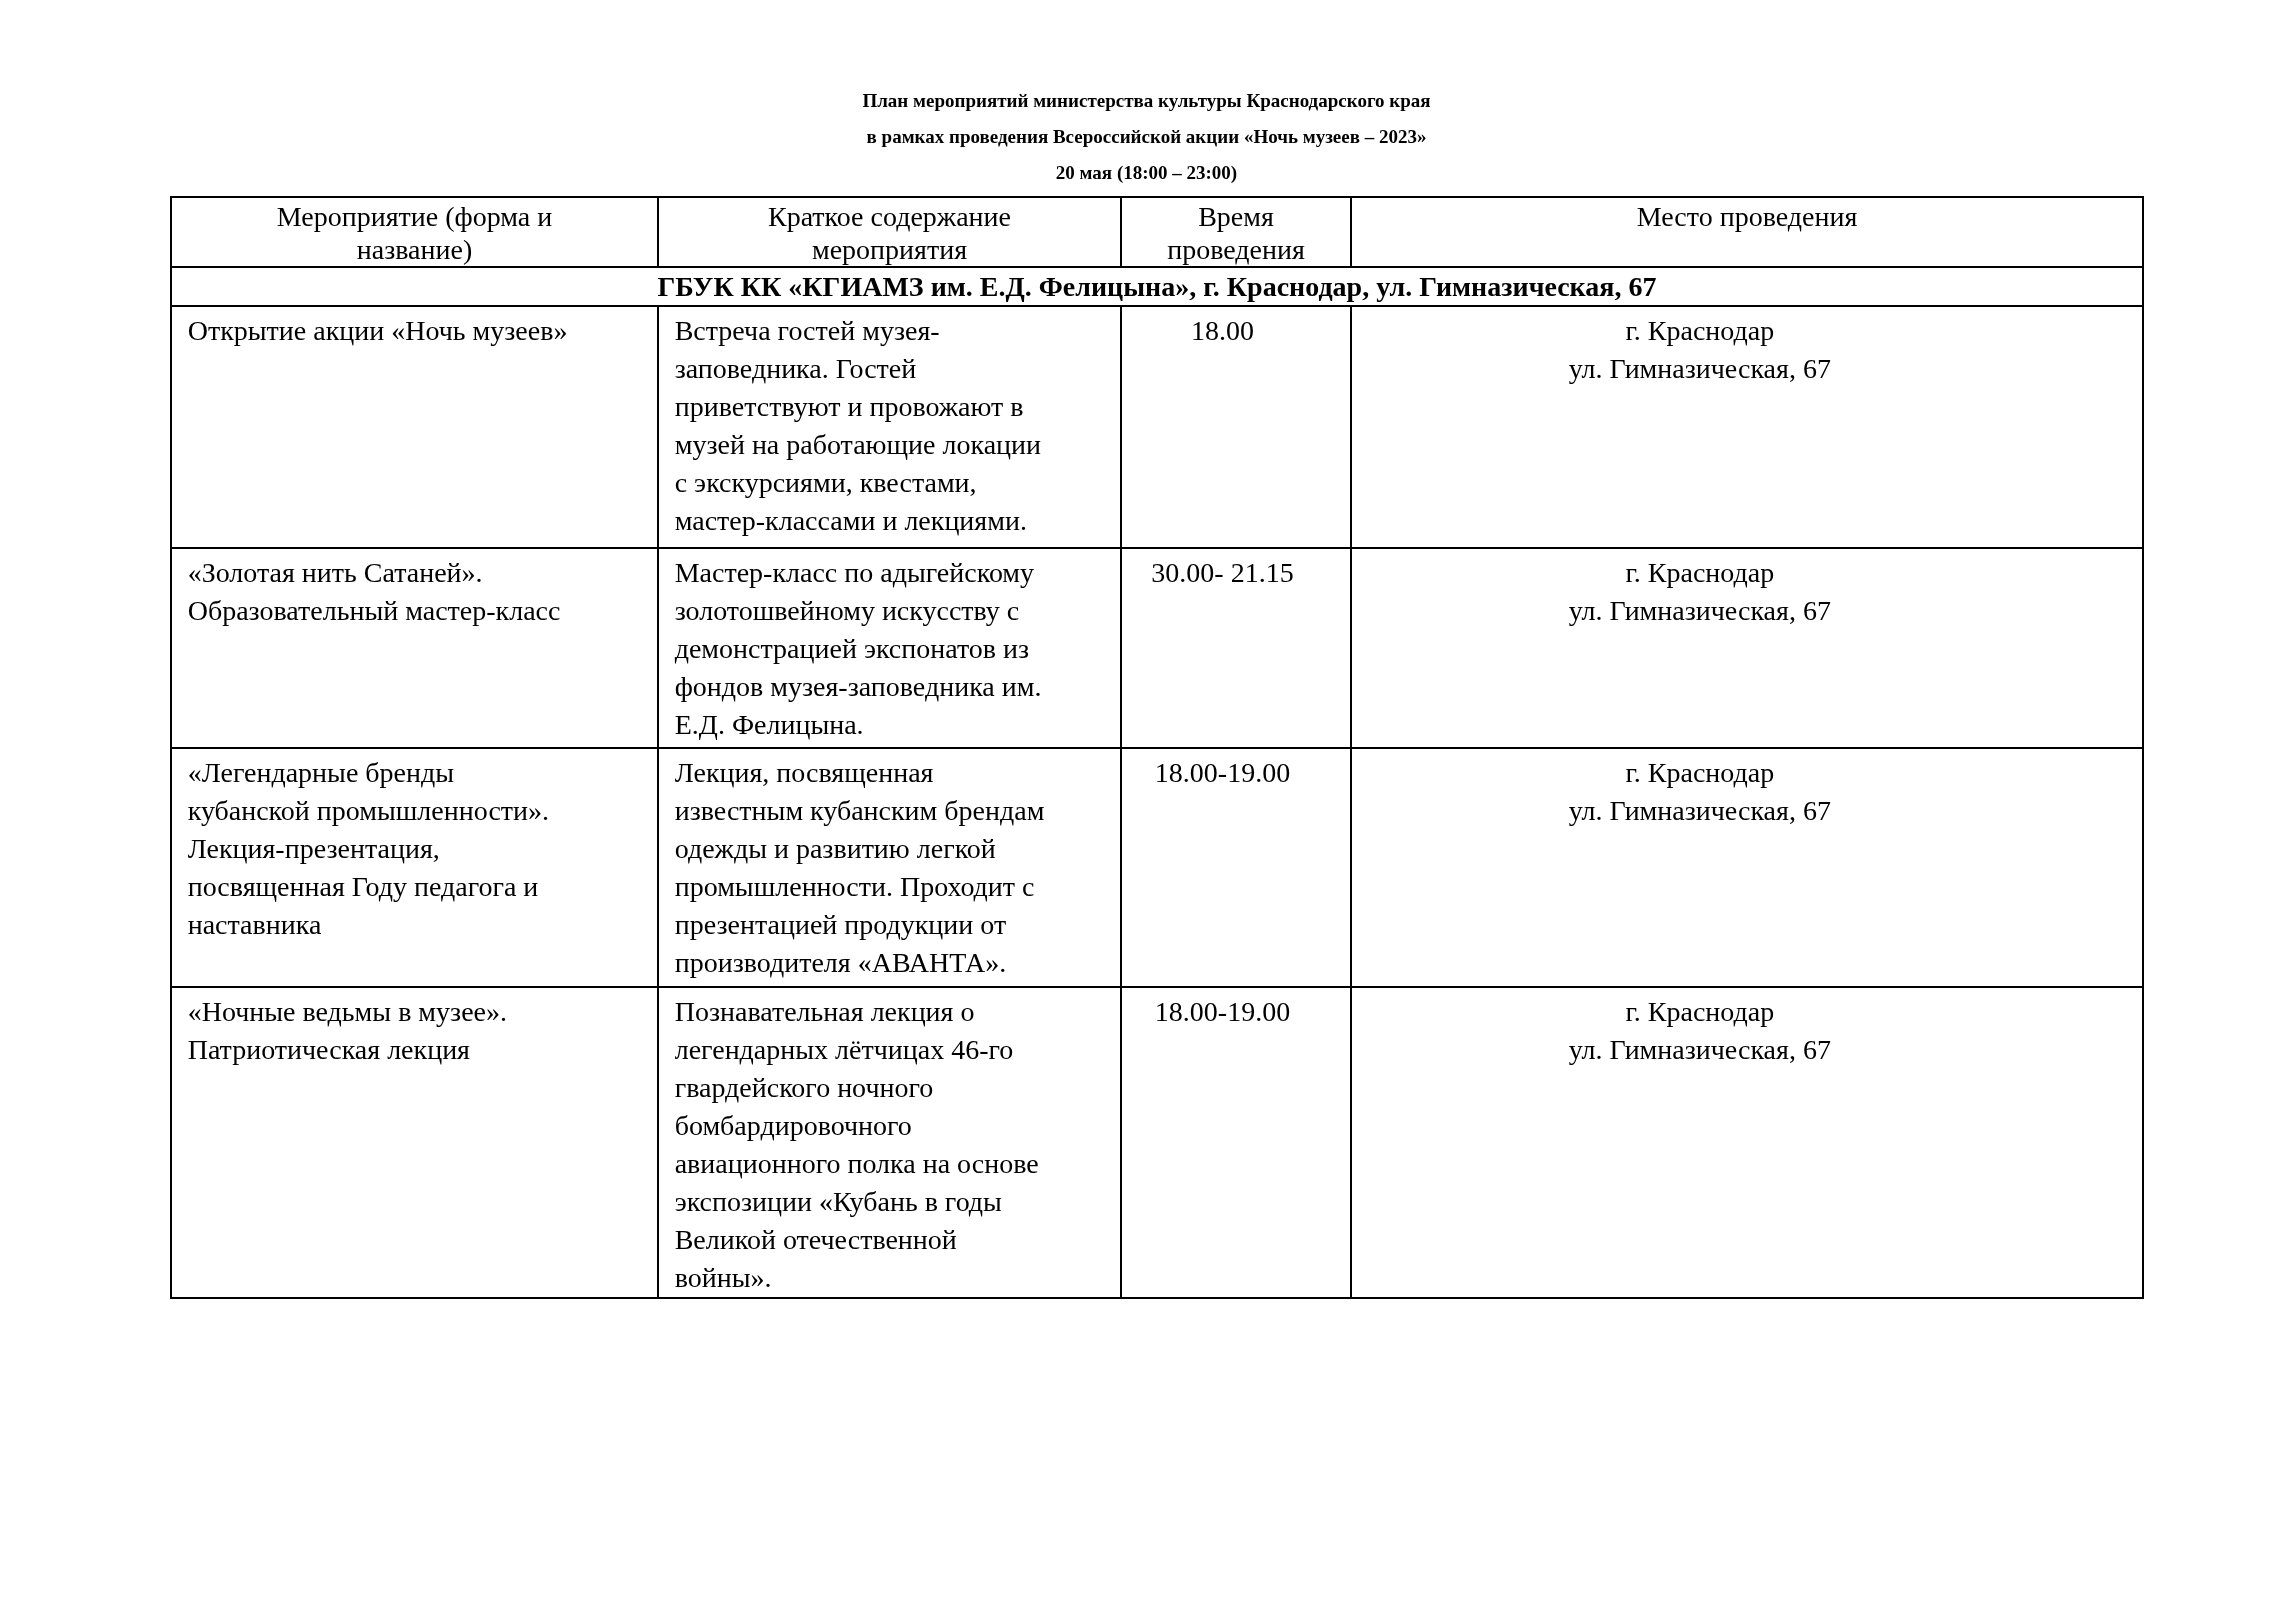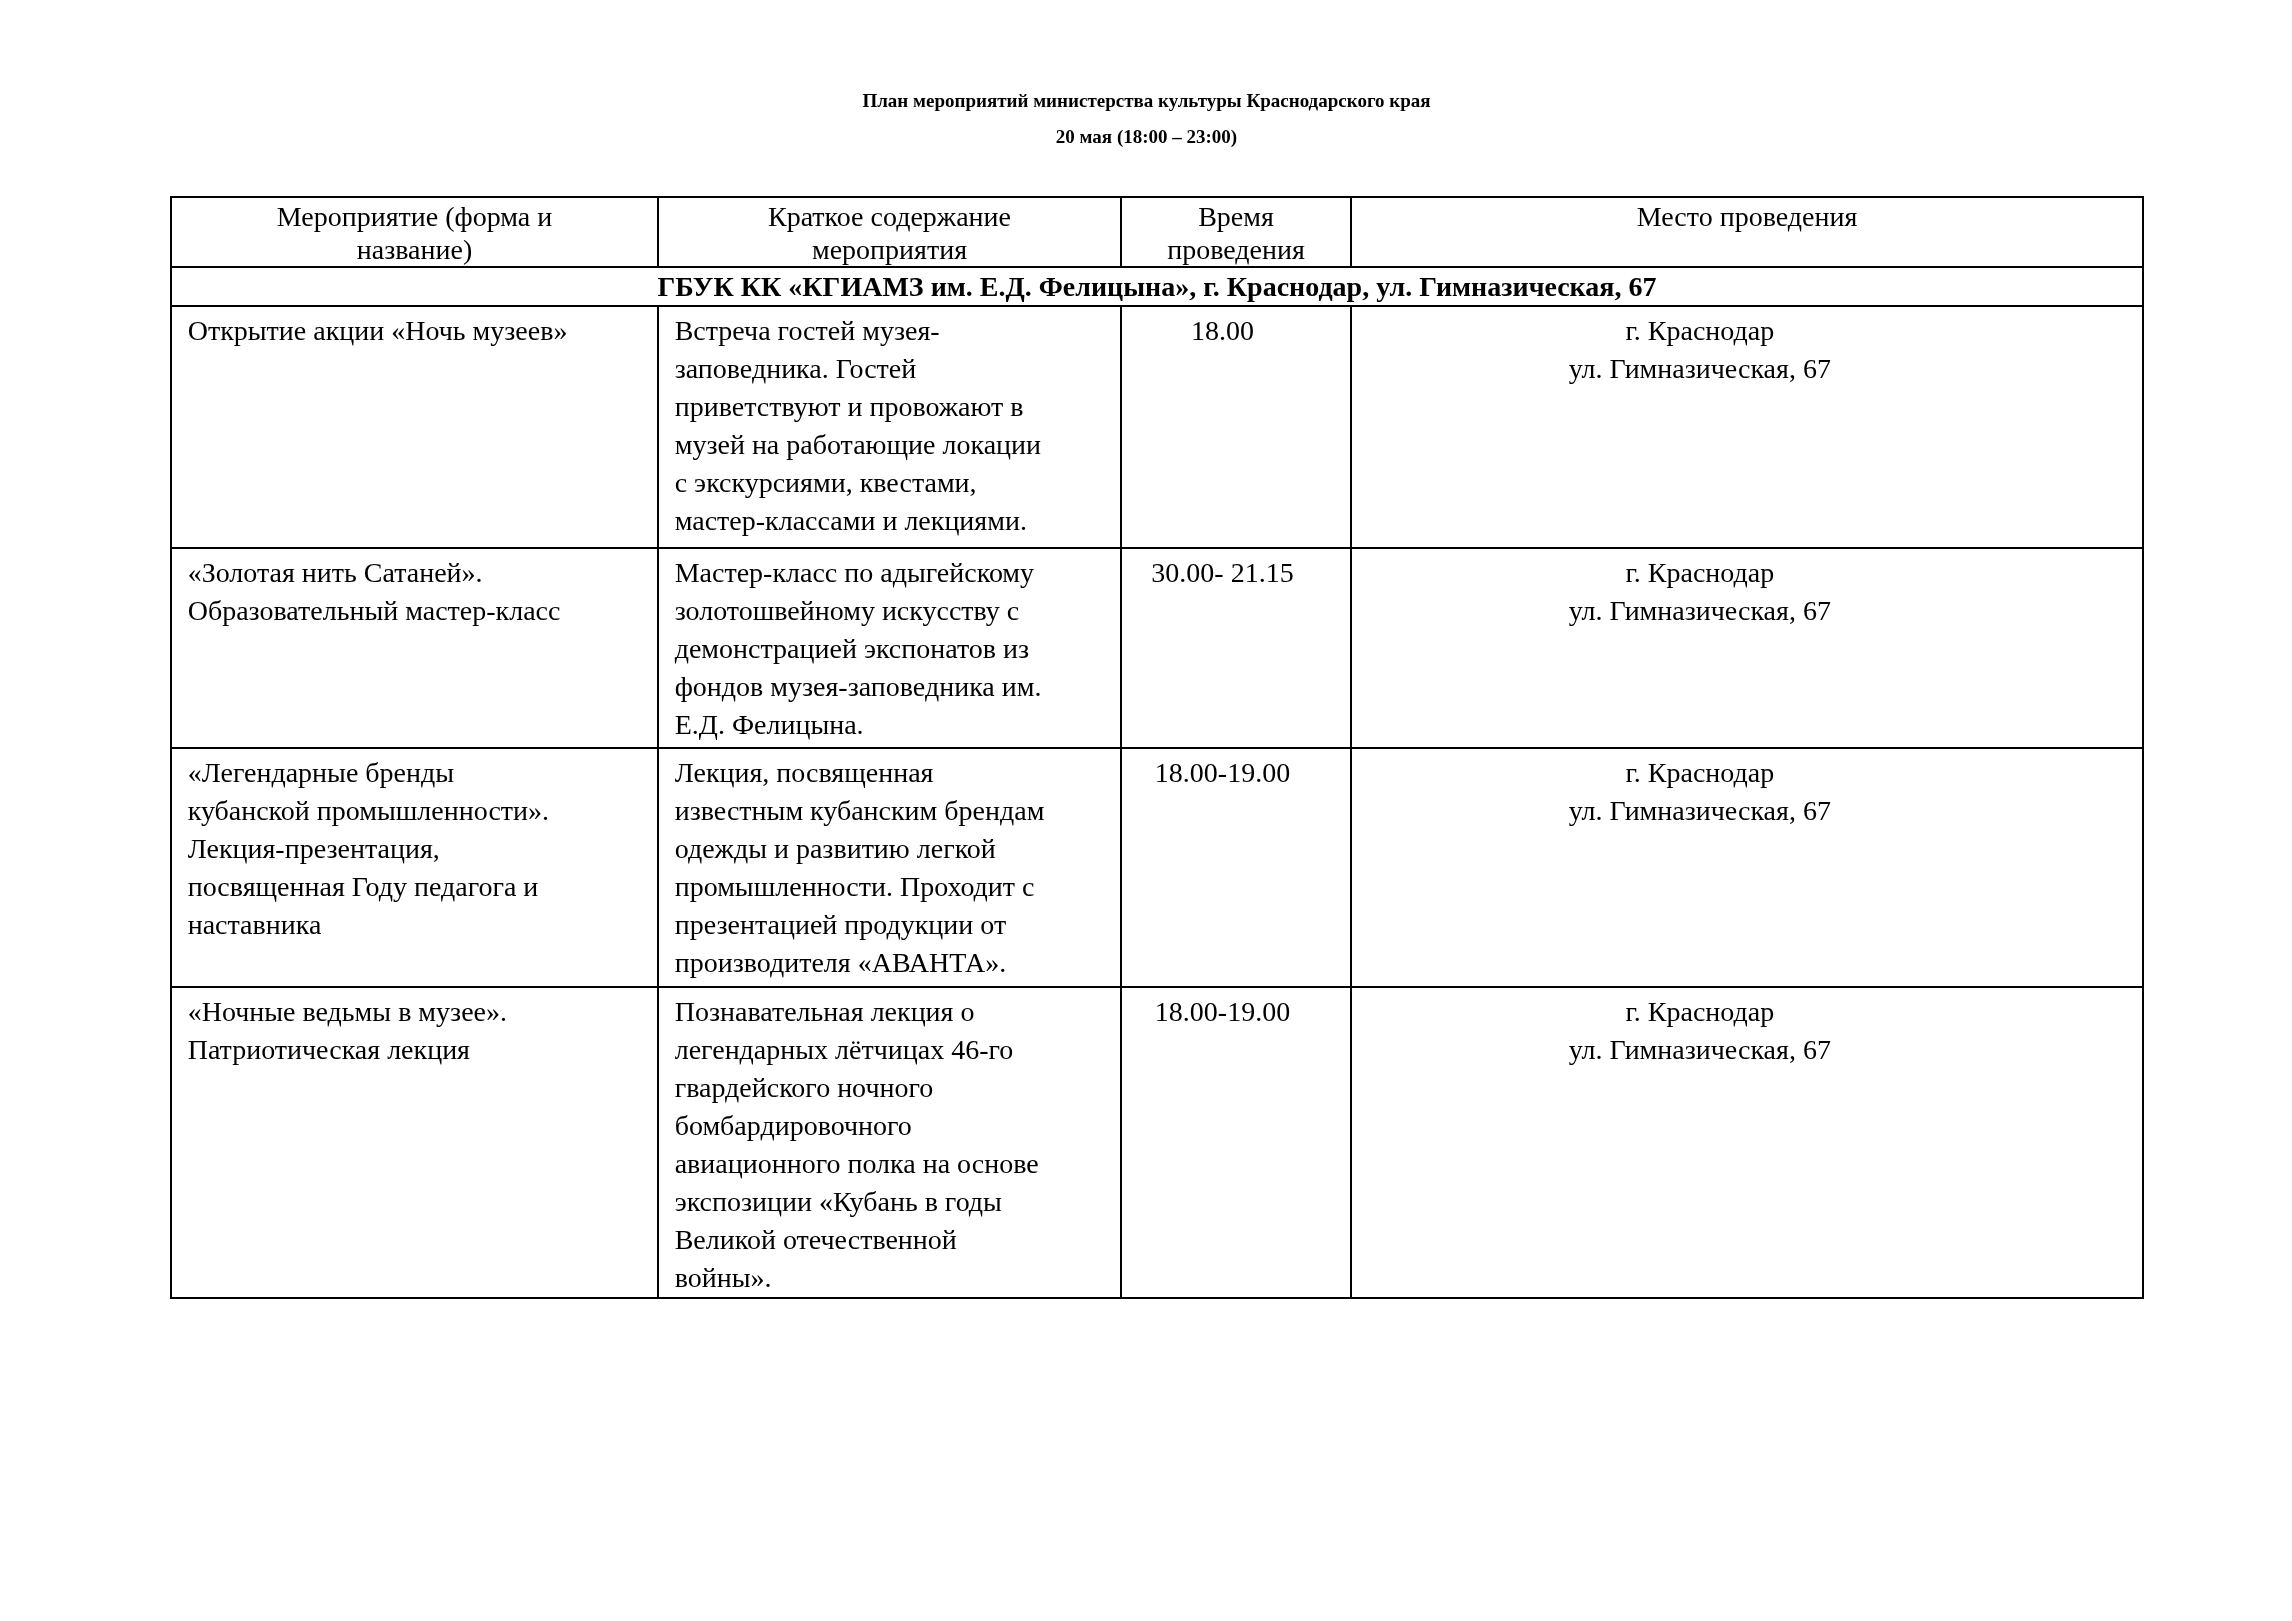--- a/index.html
+++ b/index.html
@@ -70,20 +70,21 @@
   tr.r2 td { height: 193px; }
   tr.r3 td { height: 232px; }
   tr.r4 td { height: 297px; }
   tr.r5 td { height: 176px; }
 </style>
 </head>
 <body>
 
 <div class="doc-title">
   <div>План мероприятий министерства культуры Краснодарского края</div>
+  <div>в рамках проведения Всероссийской акции «Ночь музеев – 2023»</div>
   <div>20 мая (18:00 – 23:00)</div>
 </div>
 
 <table class="events">
   <colgroup>
     <col class="c-event">
       <col class="c-summary">
       <col class="c-time">
       <col class="c-place">
   </colgroup>

